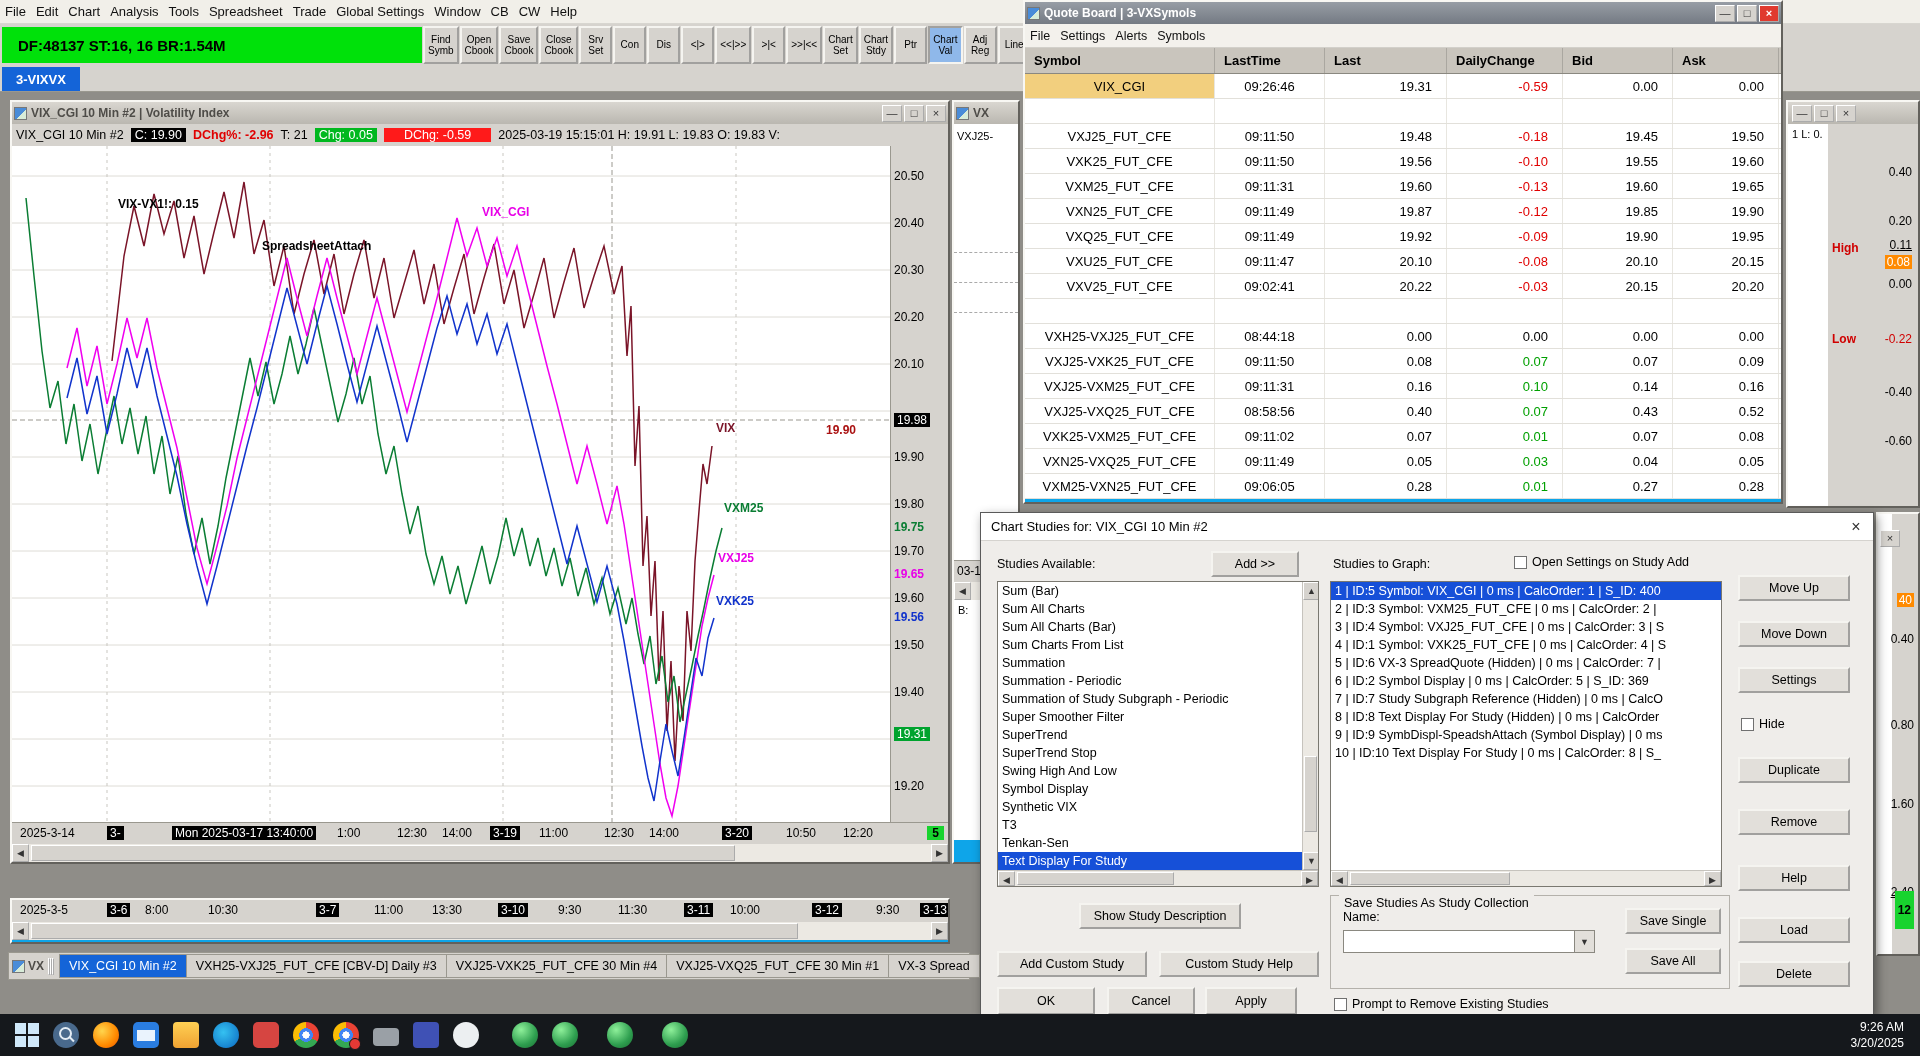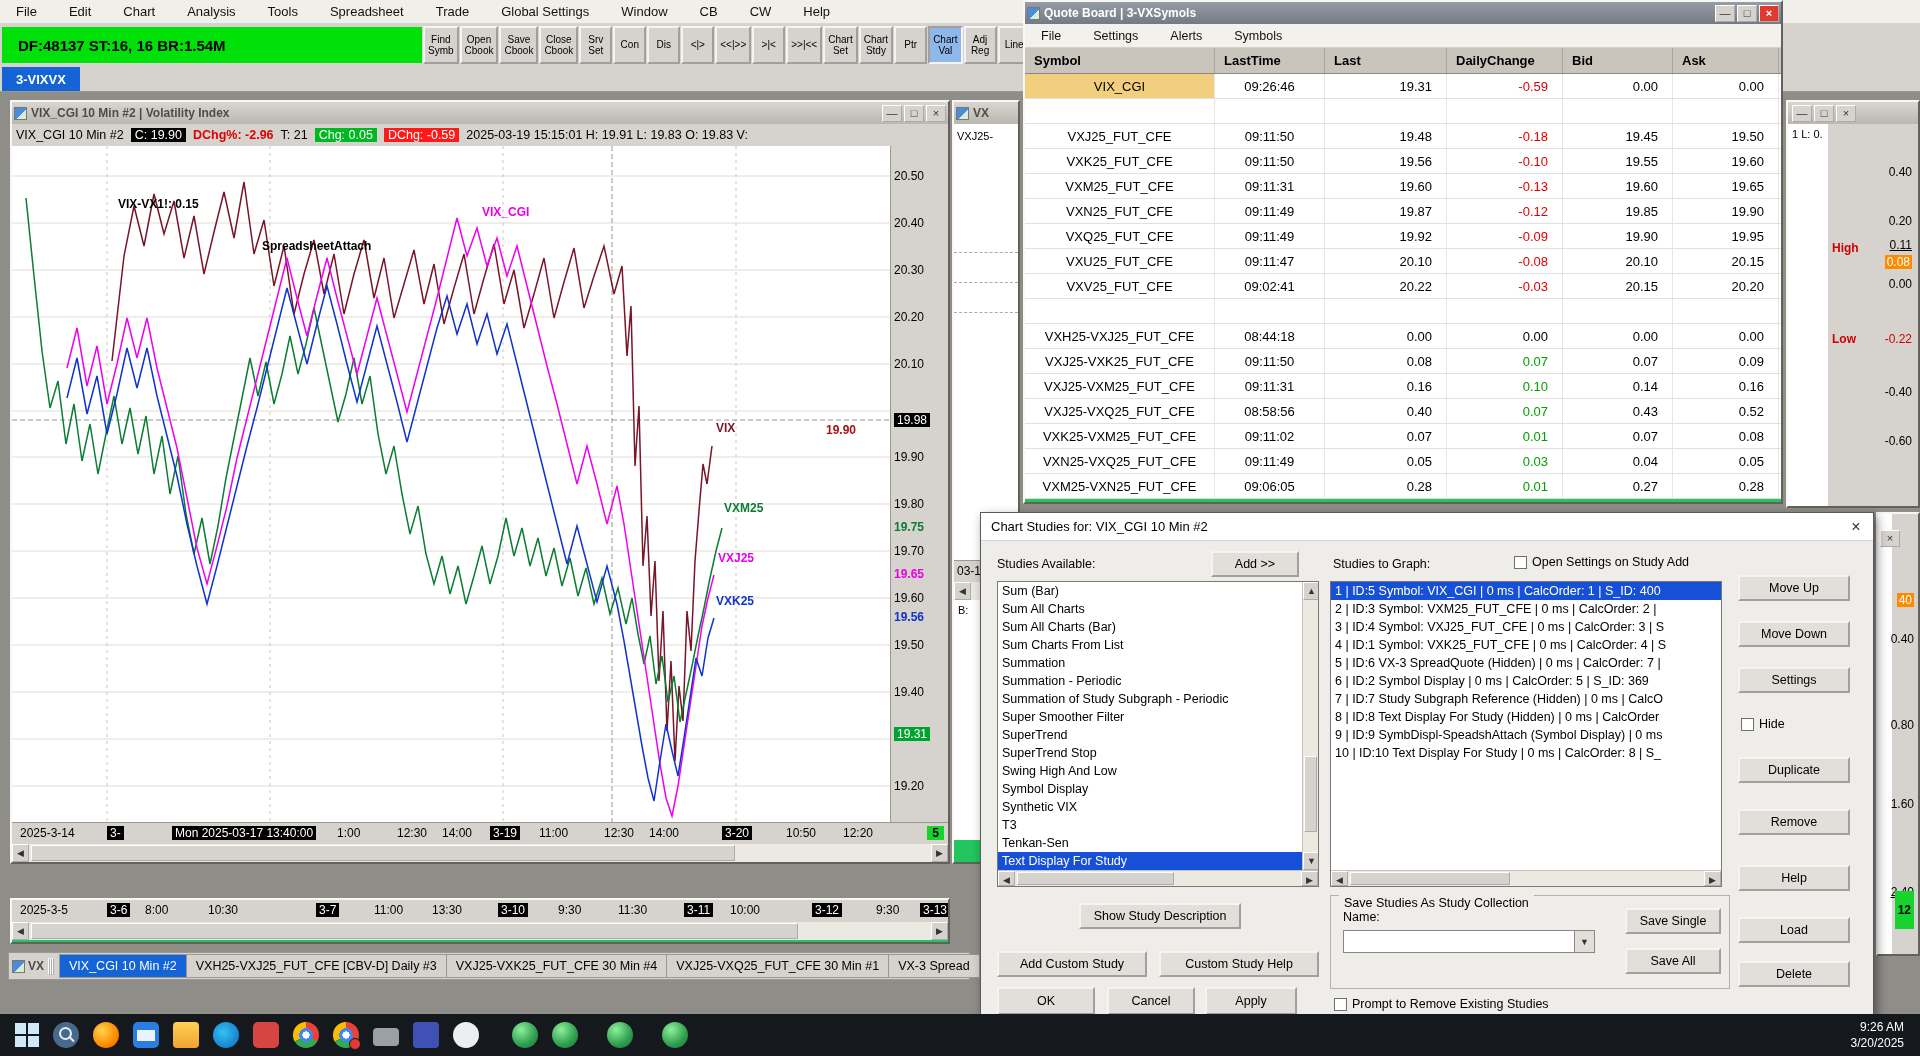--- a/index.html
+++ b/index.html
@@ -1,43 +1,43 @@
 <!DOCTYPE html>
 <html><head>
 <meta charset="utf-8">
 <style>
 *{margin:0;padding:0;box-sizing:border-box}
 html{background:#222}
 body{width:1920px;height:1056px;position:relative;font-family:"Liberation Sans",sans-serif;background:#8f8d88;overflow:hidden;color:#000}
 
 #menubar{position:absolute;left:0;top:0;width:1920px;height:24px;background:#f1efe9;display:flex;align-items:center;border-bottom:1px solid #d8d6d0;z-index:1}
-.menu-item{padding:0 16px;font-size:13px;color:#111;white-space:nowrap}
+.menu-item{padding:0 5px;font-size:13px;color:#111;white-space:nowrap}
 #toolbar{position:absolute;left:0;top:24px;width:1920px;height:42px;background:#d6d3ce;display:flex;align-items:center;z-index:1}
 #statusbox{width:420px;height:36px;margin-left:2px;background:#00e10a;color:#000;font-weight:bold;font-size:15px;display:flex;align-items:center;padding-left:16px;white-space:nowrap}
 .tbtn{margin-left:1px;height:38px;min-width:33px;padding:1px 3px;background:#d6d3ce;border:2px outset #f5f4f0;font-size:10px;line-height:1.15;display:flex;flex-direction:column;align-items:center;justify-content:center;font-family:inherit;color:#000;white-space:nowrap}
 .tbtn.active{background:#8fb8ea;border-style:inset}
 #tabrow{position:absolute;left:0;top:66px;width:1920px;height:26px;background:#d6d3ce;border-bottom:1px solid #9a988f;z-index:1}
 #wstab{position:absolute;left:2px;top:1px;height:24px;background:#1464d8;color:#fff;font-weight:bold;font-size:13px;display:inline-flex;align-items:center;padding:0 14px}
 #mdibg{position:absolute;left:0;top:92px;width:1920px;height:922px;background:#8f8d88}
 
-.win{position:absolute;background:#22c55e;border:2px solid;border-color:#f8f7f3 #63615c #63615c #f8f7f3;z-index:2}
+.win{position:absolute;background:#0ea5e9;border:2px solid;border-color:#f8f7f3 #63615c #63615c #f8f7f3;z-index:2}
 .titlebar{height:22px;background:linear-gradient(#d9d6d0,#bab7b0);display:flex;align-items:center;padding:0 2px;overflow:hidden}
 .titlebar .ttext{font-size:12px;font-weight:bold;color:#4e4c48;margin-left:4px;white-space:nowrap;flex:1;overflow:hidden}
 .ticon{width:13px;height:13px;min-width:13px;background:linear-gradient(135deg,#4a8cd8 55%,#d8ecd8 55%);border:1px solid #777;display:inline-block}
 .winbtns{display:flex;gap:2px;margin-left:auto}
 .winbtn{width:20px;height:17px;background:#d6d3ce;border:1px outset #fff;font-size:11px;line-height:14px;text-align:center;color:#333;overflow:hidden}
 .winbtn.close-red{background:#e03a2f;color:#fff;font-weight:bold}
 
 #chartwin{left:10px;top:100px;width:940px;height:764px}
 #chead{height:22px;display:flex;align-items:center;padding-left:4px;overflow:hidden;background:#d6d3ce}
 .hseg{font-size:12.5px;margin-right:7px;white-space:nowrap}
 .hseg.blackbg{background:#000;color:#fff;padding:0 4px}
 .hseg.redtx{color:#e00000;font-weight:bold}
 .hseg.greenbg{background:#00b81f;color:#fff;padding:0 4px}
-.hseg.redbg{background:#ff1a1a;color:#fff;padding:0 4px}
+.hseg.redbg{background:#ff1a1a;color:#fff;padding:0 20px}
 #plotwrap{position:relative;width:936px;height:676px}
 #plot{position:absolute;left:0;top:0;width:878px;height:676px;background:#fff;overflow:hidden}
 #chart-svg{position:absolute;left:0;top:0}
 #plot-annotations{position:absolute;left:0;top:0;width:100%;height:100%}
 .ann{position:absolute;font-size:12px;font-weight:bold;white-space:nowrap;transform:translateY(-50%)}
 #paxis{position:absolute;left:878px;top:0;width:58px;height:676px;background:#d6d3ce;border-left:1px solid #9a988f;font-size:12px}
 .plabel{position:absolute;left:3px;transform:translateY(-50%);white-space:nowrap}
 .plabel.cur{background:#000;color:#fff;padding:0 3px}
 .plabel.grnbg{background:#00a32e;color:#fff;padding:0 3px}
 .plabel.grn{color:#0a7d33;font-weight:bold}

